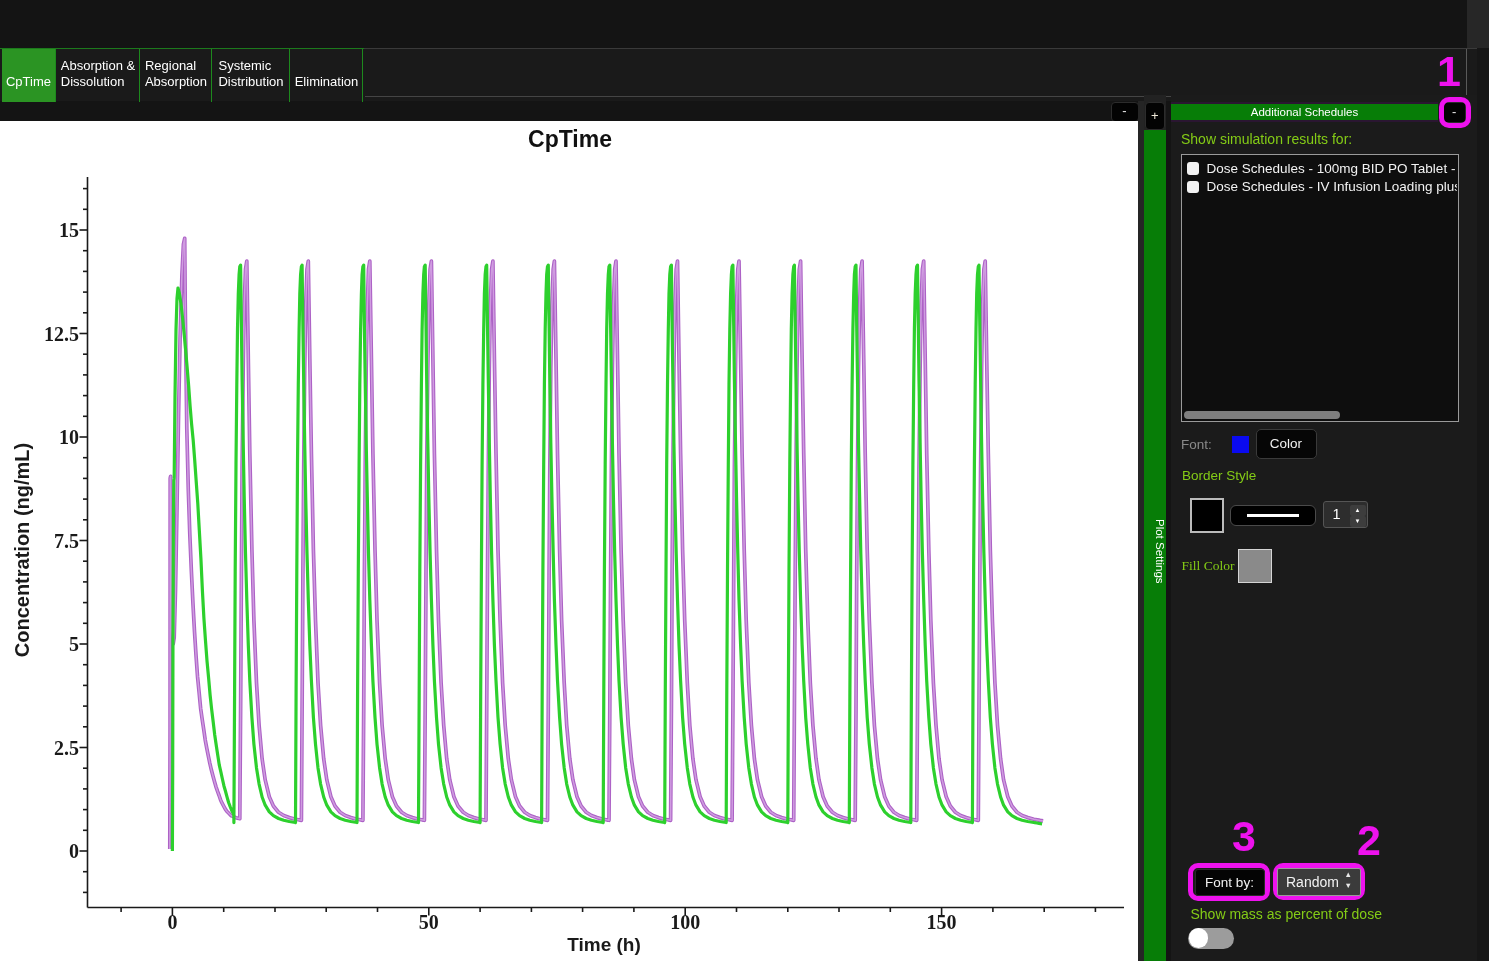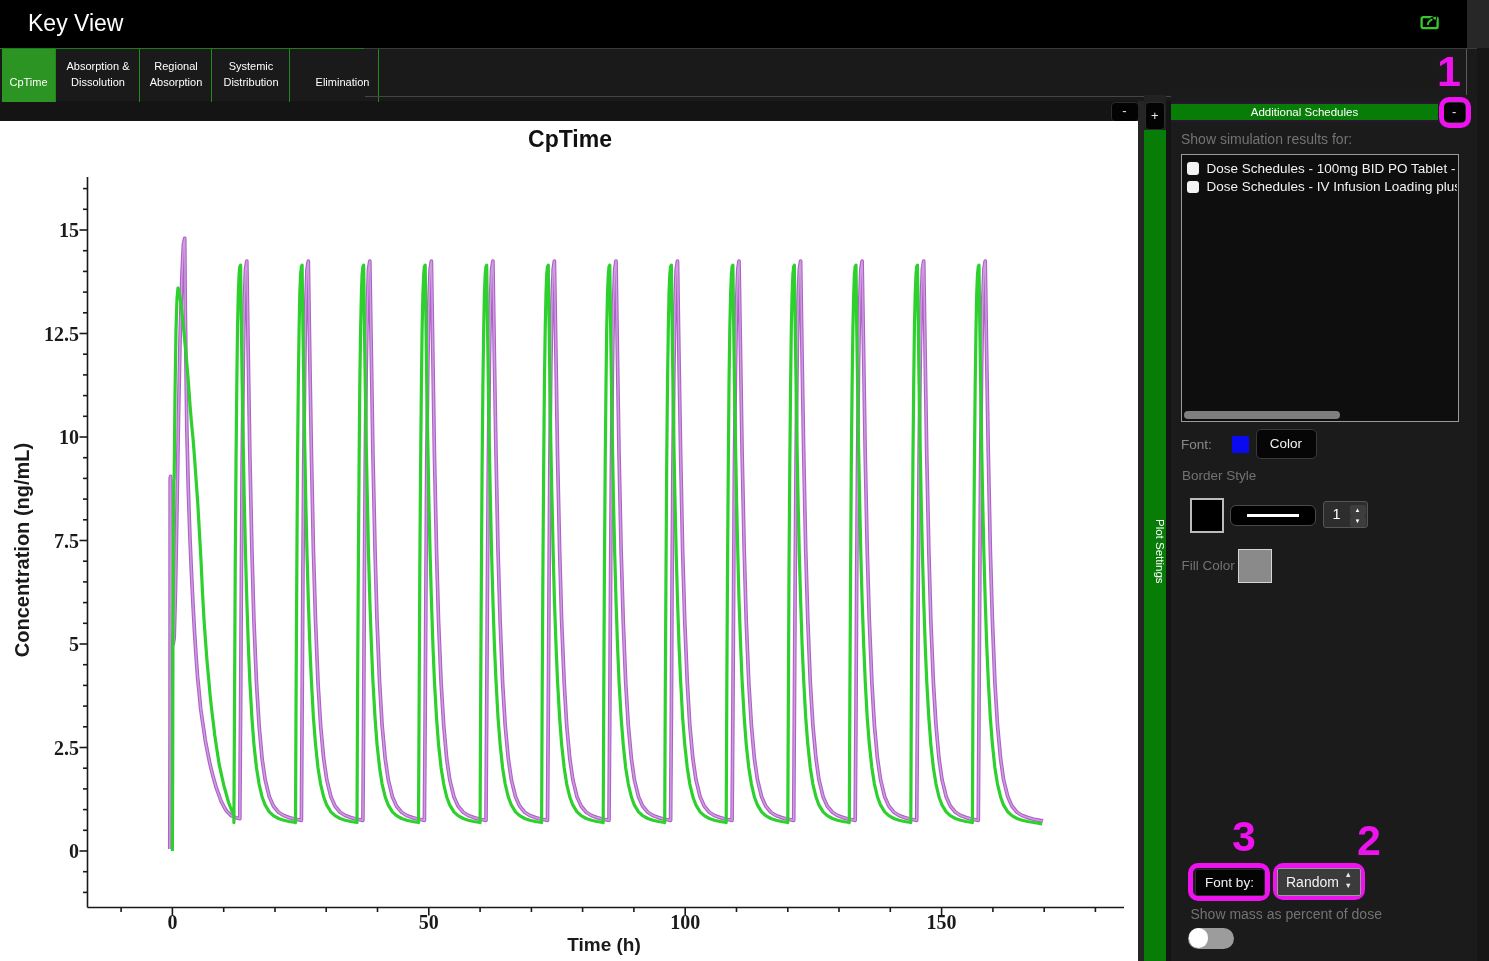--- a/index.html
+++ b/index.html
@@ -3,21 +3,21 @@
 <style>
 * { margin:0; padding:0; box-sizing:border-box; }
 body { width:1489px; height:961px; background:#000; font-family:"Liberation Sans",sans-serif; overflow:hidden; }
 #app { position:relative; width:1489px; height:961px; background:#141414; }
 .abs { position:absolute; }
 
 #titlebar { left:0; top:0; width:1467px; height:48px; background:#000; }
 #titlebar .t { position:absolute; left:28px; top:10px; color:#fff; font-size:23px; }
 
 #tabbar { left:0; top:48px; width:1489px; height:53px; background:#1a1a1a; border-top:1px solid #3a3a3a; }
-.tab { position:absolute; top:0; height:53px; border-right:1px solid #1d8a1d; color:#fff; font-size:11px; display:flex; flex-direction:column; justify-content:flex-end; align-items:center; text-align:center; line-height:16px; padding-bottom:12px; }
+.tab { position:absolute; top:0; height:53px; border-right:1px solid #1d8a1d; color:#fff; font-size:13px; display:flex; flex-direction:column; justify-content:flex-end; align-items:center; text-align:left; line-height:16px; padding-bottom:12px; }
 .tab.sel { background:#2b9423; }
 #tabline { position:absolute; left:365px; top:47px; width:1102px; height:1px; background:#454545; }
 #tabline2 { position:absolute; left:1466px; top:0px; width:1px; height:48px; background:#5a5a5a; }
 
 .gbar { background:#077d07; color:#fff; font-size:11.5px; display:flex; align-items:center; justify-content:center; }
 .minibtn { position:absolute; background:#030303; border:1px solid #2c2c2c; border-radius:4px; color:#e8e8e8; text-align:center; }
 
 #plot { left:0; top:121px; width:1138px; height:840px; background:#fff; }
 
 #divcol { left:1138px; top:101px; width:5.5px; height:860px; background:#252525; }
@@ -26,21 +26,21 @@
 #plusbtn { left:1144.5px; top:101.5px; width:20.5px; height:28px; background:#030303; border:1px solid #2c2c2c; border-radius:4px; color:#efe9d9; font-size:13px; text-align:center; line-height:26px; }
 #pslabel { left:1143.5px; top:513px; width:22px; height:76px; color:#fff; font-size:11.5px; writing-mode:vertical-rl; text-align:center; }
 
 #rpanel { left:1171px; top:95px; width:306px; height:866px; background:#1b1b1b; }
 #rmargin { left:1477px; top:48px; width:12px; height:913px; background:#161616; }
 #trcorner { left:1467px; top:0; width:22px; height:48px; background:#272727; }
 #afbar { left:1171px; top:102px; width:267px; height:19.5px; border-top:2px solid #2a1631; border-bottom:2px solid #2a1631; }
 #afminus { left:1443px; top:102px; width:22.5px; height:20.5px; border-radius:3px; font-size:13px; line-height:17px; }
 .ring { position:absolute; border:5px solid #ee12ee; border-radius:10px; }
 .mnum { position:absolute; color:#ee12ee; font-size:43px; font-weight:bold; font-family:"Liberation Sans",sans-serif; }
-.rtext { position:absolute; color:#737373; font-size:13.5px; }
+.rtext { position:absolute; color:#84cc16; font-size:13.5px; }
 #listbox { left:1180.5px; top:154px; width:278px; height:268px; background:#0e0e0e; border:1px solid #9a9a9a; overflow:hidden; }
 .litem { position:absolute; left:5px; width:270px; height:18px; white-space:nowrap; overflow:hidden; color:#f2f2f2; font-size:13.5px; line-height:18px; }
 .cbox { position:absolute; left:0px; top:2.5px; width:12.5px; height:12.5px; background:#f2f2f2; border-radius:3px; }
 #lscroll { position:absolute; left:2px; bottom:2.5px; width:156px; height:8px; background:#7e7e7e; border-radius:4px; }
 #fontlbl { left:1181px; top:437px; color:#8a8a8a; font-size:13.5px; }
 #bluesw { left:1232px; top:435.5px; width:16.5px; height:17px; background:#0a0af0; }
 #selbtn { left:1255.5px; top:428.5px; width:61px; height:30px; background:#060606; border:1px solid #3a3a3a; border-radius:5px; color:#f2f2f2; font-size:13.5px; text-align:center; line-height:28px; }
 #blacksw { left:1190px; top:497.5px; width:34px; height:35px; background:#000; border:2px solid #bbb; }
 #linestyle { left:1230px; top:504.5px; width:86px; height:21px; background:#000; border:1px solid #4a4a4a; border-radius:6px; }
 #linestyle div { position:absolute; left:16px; top:8.5px; width:52px; height:2.5px; background:#fff; }
@@ -52,35 +52,27 @@
 #randsel { left:1277px; top:868px; width:84px; height:27.5px; background:#3b3b3b; border:1px solid #999; border-radius:2px; color:#f2f2f2; font-size:14px; line-height:26px; padding-left:8px; }
 #toggle { left:1188px; top:927.5px; width:45.5px; height:21px; background:#9c9c9c; border-radius:10.5px; }
 #toggle div { position:absolute; left:0.5px; top:0.7px; width:19.5px; height:19.5px; background:#fff; border-radius:50%; }
 svg text { font-family:"Liberation Serif",serif; font-weight:bold; font-size:20px; fill:#1a1a1a; }
 svg text.title { font-family:"Liberation Sans",sans-serif; font-size:23px; fill:#111; }
 svg text.at { font-family:"Liberation Sans",sans-serif; font-size:19px; fill:#1a1a1a; }
 svg text.at2 { font-family:"Liberation Sans",sans-serif; font-size:20px; fill:#1a1a1a; }
 </style></head>
 <body>
 <div id="app">
-<div class="abs" id="titlebar">
-      <div class="t">Key View</div>
-<svg class="abs" style="left:1420px;top:13.5px" width="20" height="16" viewBox="0 0 20 16">
-<rect x="1.6" y="3.2" width="16" height="11" rx="1.8" fill="none" stroke="#35cc2b" stroke-width="2.3"></rect>
-<path d="M7.6 11.0 Q8.4 7.0 12.6 5.2" stroke="#35cc2b" stroke-width="1.8" fill="none"></path>
-<path d="M11.4 3.6 L17.2 1.7 15.7 7.2 Z" fill="#35cc2b" stroke="#000" stroke-width="1.1"></path>
-</svg>
-</div>
 <div class="abs" id="trcorner"></div>
 <div class="abs" id="tabbar">
   <div class="tab sel" style="left:2px;width:54px;">CpTime</div>
   <div class="tab" style="left:57px;width:83px;">Absorption &amp;<br>Dissolution</div>
   <div class="tab" style="left:141px;width:71px;">Regional<br>Absorption</div>
   <div class="tab" style="left:213px;width:77px;">Systemic<br>Distribution</div>
-  <div class="tab" style="left:291px;width:72px;margin-left:16px;">Elimination</div>
+  <div class="tab" style="left:291px;width:72px;">Elimination</div>
   <div id="tabline"></div>
       <div id="tabline2"></div>
       <div style="position:absolute;left:0;top:-1px;width:364px;height:1px;background:#1c7a1c"></div>
 </div>
 <div class="minibtn" style="left:1110.5px;top:101.5px;width:28px;height:20px;font-size:13px;line-height:16px;">-</div>
 <div class="abs" id="plot">
 <svg width="1138" height="840" viewBox="0 0 1138 840">
 <text class="title" x="570" y="25.6" text-anchor="middle">CpTime</text>
 <g stroke="#1a1a1a" stroke-width="1.6">
 <line x1="87.5" y1="56.0" x2="87.5" y2="786.5"></line>
@@ -184,21 +176,21 @@
 <div class="rtext" style="left:1182px;top:467.5px;text-align:right;">Border Style</div>
 <div class="abs" id="blacksw"></div>
 <div class="abs" id="linestyle">
       <div></div>
     </div>
 <div class="abs" id="spinner">
       <span class="n">1</span>
   <div class="spbtn" style="top:2.5px;line-height:11px;">▲</div>
   <div class="spbtn" style="top:14px;line-height:10px;">▼</div>
 </div>
-<div class="rtext" style="left:1181.5px;top:558px;">Fill Color</div>
+<div class="rtext" style="left:1181.5px;top:558px;font-family:Liberation Serif, serif;">Fill Color</div>
 <div class="abs" id="graysw"></div>
 <div class="mnum" style="left:1232px;top:812px;">3</div>
 <div class="mnum" style="left:1357px;top:816px;">2</div>
 <div class="ring" style="left:1188px;top:862.5px;width:81.5px;height:38.5px;"></div>
 <div class="abs" id="colorbybox">Font by:</div>
 <div class="ring" style="left:1272.5px;top:862.5px;width:92.5px;height:37.5px;"></div>
 <div class="abs" id="randsel">Random<span style="position:absolute;right:8px;top:3px;font-size:7.5px;color:#e8e8e8;line-height:5px;">▲</span><span style="position:absolute;right:8px;top:14px;font-size:7.5px;color:#e8e8e8;line-height:5px;">▼</span></div>
 <div class="rtext" style="left:1190.5px;top:905.5px;font-size:14px;">Show mass as percent of dose</div>
 <div class="abs" id="toggle">
       <div></div>

